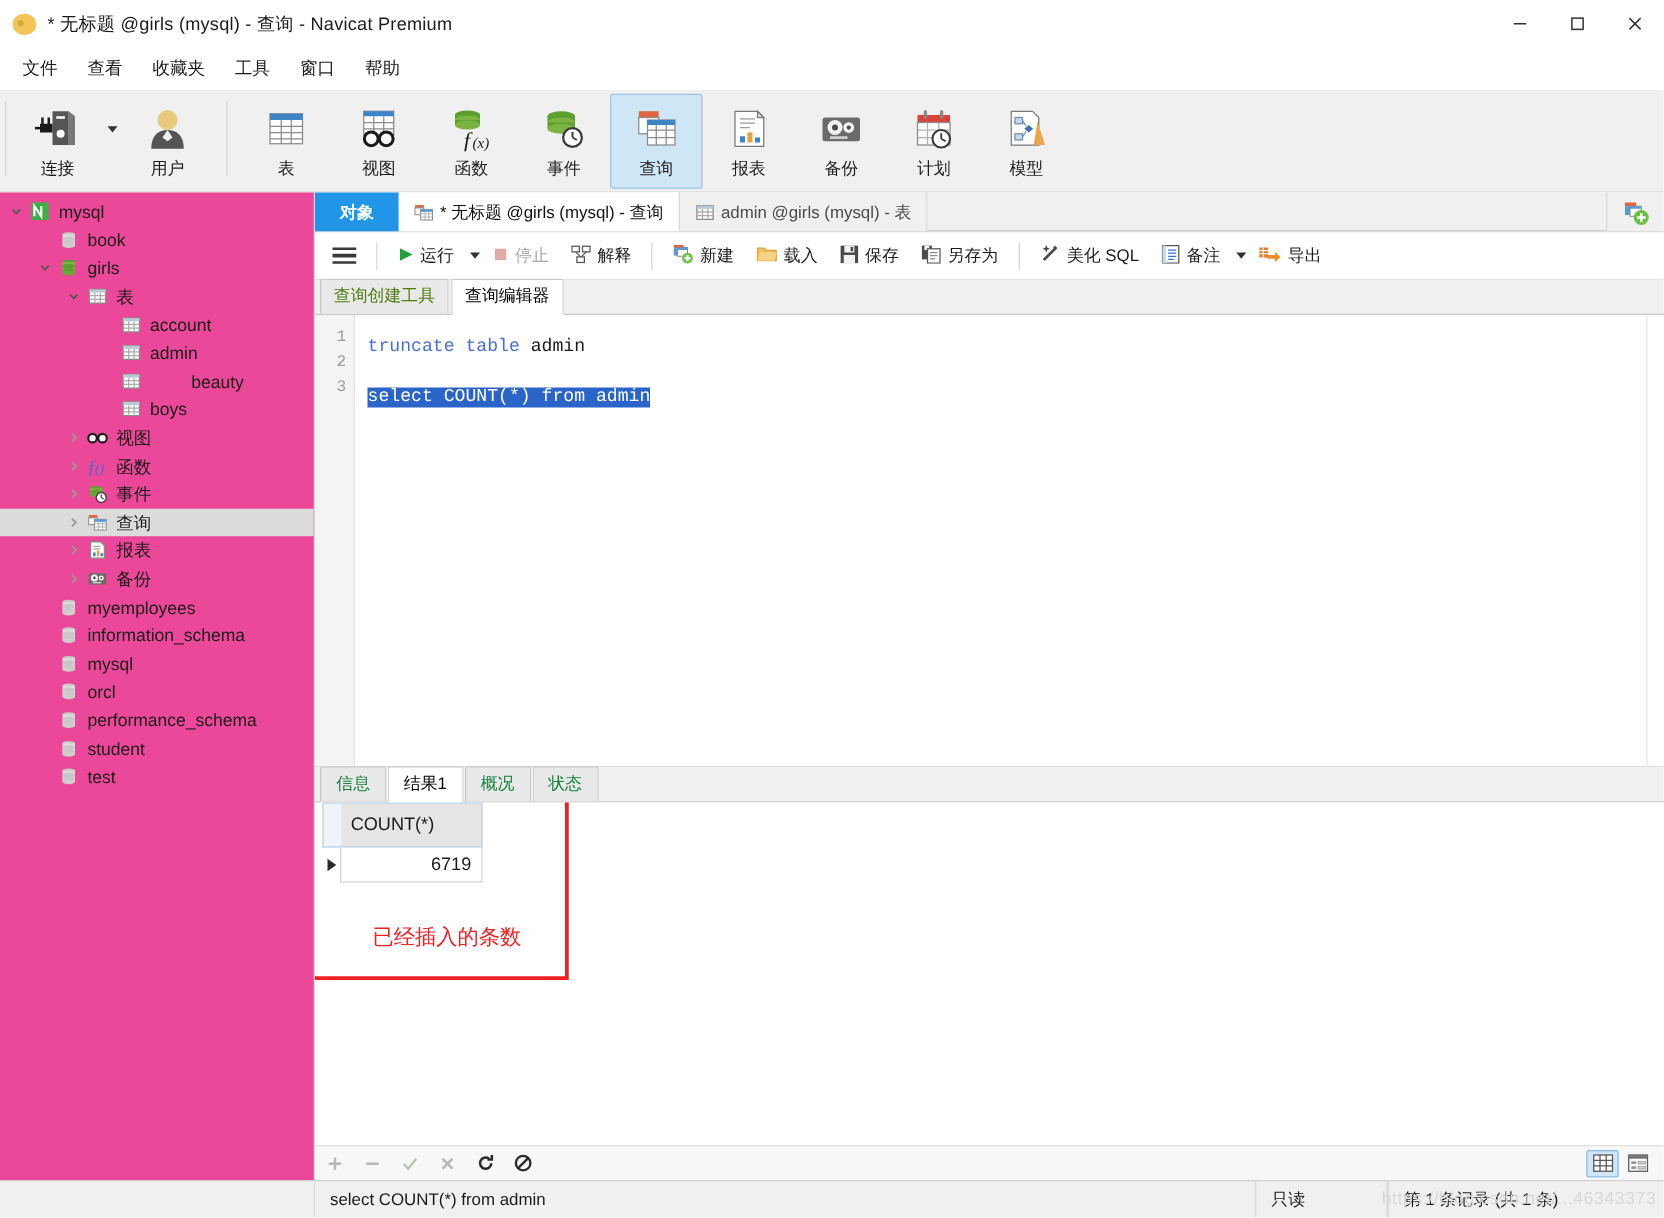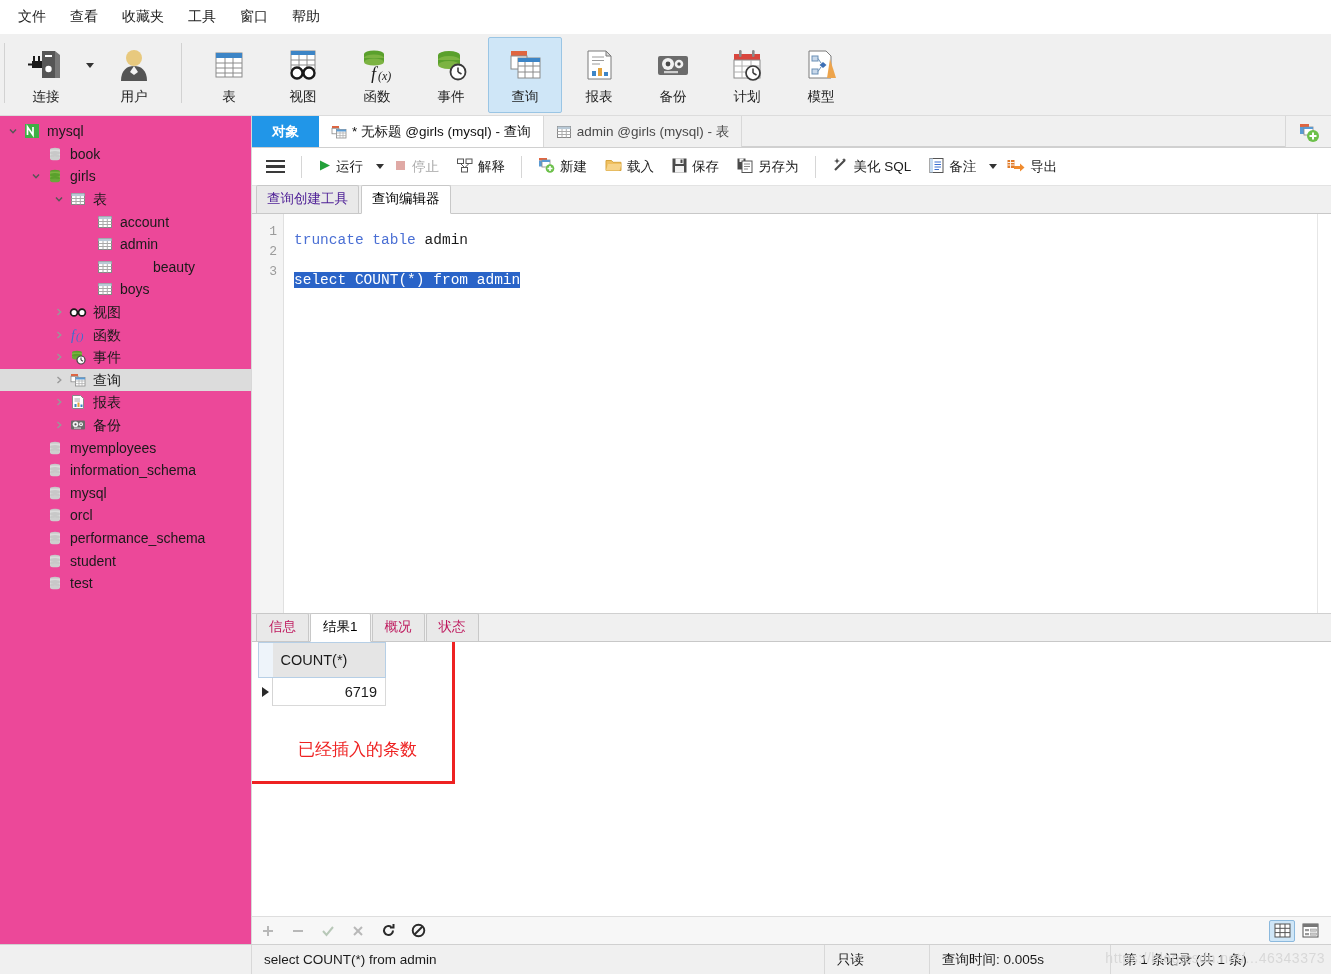--- a/index.html
+++ b/index.html
@@ -127,21 +127,21 @@
   .caret { width: 0; height: 0; border-left: 4px solid transparent; border-right: 4px solid transparent; border-top: 5px solid #333; margin-left: 3px; }
   .hamburger { display: flex; flex-direction: column; gap: 3px; padding: 6px 8px; cursor: default; }
   .hamburger span { display: block; width: 19px; height: 2.5px; background: #3a3a3a; }
 
   
   .subtabs {
     height: 28px; flex: 0 0 28px; display: flex; align-items: flex-end;
     background: #f0f0f0; padding-left: 4px; border-bottom: 1px solid #c8c8c8;
   }
   .subtab {
-    font-size: 13.5px; color: #4c1d95; padding: 4px 10px 5px 10px;
+    font-size: 13.5px; color: #4d7c0f; padding: 4px 10px 5px 10px;
     background: #e9e9e9; border: 1px solid #c8c8c8; border-bottom: none;
     border-radius: 2px 2px 0 0; margin-right: 2px; cursor: default;
   }
   .subtab.active { background: #fff; border-bottom: 1px solid #fff; margin-bottom: -1px; color: #000; }
 
   
   .editor {
     flex: 1; min-height: 0; display: flex; background: #fff; position: relative;
     border-bottom: 1px solid #d0d0d0; overflow: hidden;
   }
@@ -162,21 +162,21 @@
   .kw { color: #4a6fd4; }
   .sel { background: #2a64c8; color: #fff; }
 
   
   .results { flex: 0 0 330px; display: flex; flex-direction: column; background: #fff; position: relative; }
   .rtabs {
     height: 28px; flex: 0 0 28px; display: flex; align-items: flex-end;
     background: #f0f0f0; padding-left: 4px; border-bottom: 1px solid #c8c8c8;
   }
   .rtab {
-    font-size: 13.5px; color: #be185d; padding: 4px 12px 5px 12px;
+    font-size: 13.5px; color: #15803d; padding: 4px 12px 5px 12px;
     background: #e9e9e9; border: 1px solid #c8c8c8; border-bottom: none;
     border-radius: 2px 2px 0 0; margin-right: 1px; cursor: default;
   }
   .rtab.active { background: #fff; border-bottom: 1px solid #fff; margin-bottom: -1px; color: #000; }
 
   .grid-wrap { flex: 1; min-height: 0; position: relative; background: #fff; overflow: hidden; }
   .dg { border-collapse: collapse; table-layout: fixed; }
   .dg th, .dg td { font-size: 14.5px; color: #1a1a1a; font-weight: normal; }
   .dg .rowmark {
     width: 14px; background: #fff; border-right: 1px solid #d5d5d5;
@@ -231,20 +231,44 @@
   .edge-scroll {
     position: absolute; right: 0; top: 0; bottom: 0; width: 14px;
     background: #fff; border-left: 1px solid #e6e6e6;
   }
 </style>
 </head>
 <body>
 
 <div class="app">
 
+  <div class="titlebar">
+    <div class="title-icon">
+        <div class="dolphin"></div>
+      </div>
+    <div class="title-text">* 无标题 @girls (mysql) - 查询 - Navicat Premium</div>
+    <div class="win-controls">
+      <div class="win-btn">
+        <svg width="12" height="12" viewBox="0 0 12 12">
+            <line x1="1" y1="6" x2="11" y2="6" stroke="currentColor" stroke-width="1.2"></line>
+          </svg>
+      </div>
+      <div class="win-btn">
+        <svg width="12" height="12" viewBox="0 0 12 12">
+            <rect x="1.5" y="1.5" width="9" height="9" fill="none" stroke="currentColor" stroke-width="1.2"></rect>
+          </svg>
+      </div>
+      <div class="win-btn close">
+        <svg width="12" height="12" viewBox="0 0 12 12">
+            <line x1="1.5" y1="1.5" x2="10.5" y2="10.5" stroke="currentColor" stroke-width="1.2"></line>
+            <line x1="10.5" y1="1.5" x2="1.5" y2="10.5" stroke="currentColor" stroke-width="1.2"></line>
+          </svg>
+      </div>
+    </div>
+  </div>
 
   <div class="menubar">
     <div class="menu-item">文件</div>
     <div class="menu-item">查看</div>
     <div class="menu-item">收藏夹</div>
     <div class="menu-item">工具</div>
     <div class="menu-item">窗口</div>
     <div class="menu-item">帮助</div>
   </div>
 
@@ -1072,19 +1096,18 @@
       </div>
     </div>
   </div>
 
   <div class="statusbar">
     <div class="sb-left"></div>
     <div class="sb-cell" style="flex:1;">select COUNT(*) from admin</div>
     <div class="sb-div"></div>
     <div class="sb-cell" style="width:104px;">只读</div>
     <div class="sb-div"></div>
-    <div class="sb-cell" style="width:180px;">查询时间: 0.005s</div>
     <div class="sb-div"></div>
     <div class="sb-cell" style="width:220px;">第 1 条记录 (共 1 条)</div>
     <div class="watermark">https://blog.csdn.net/...46343373</div>
   </div>
 
 </div>
 
 </body></html>

